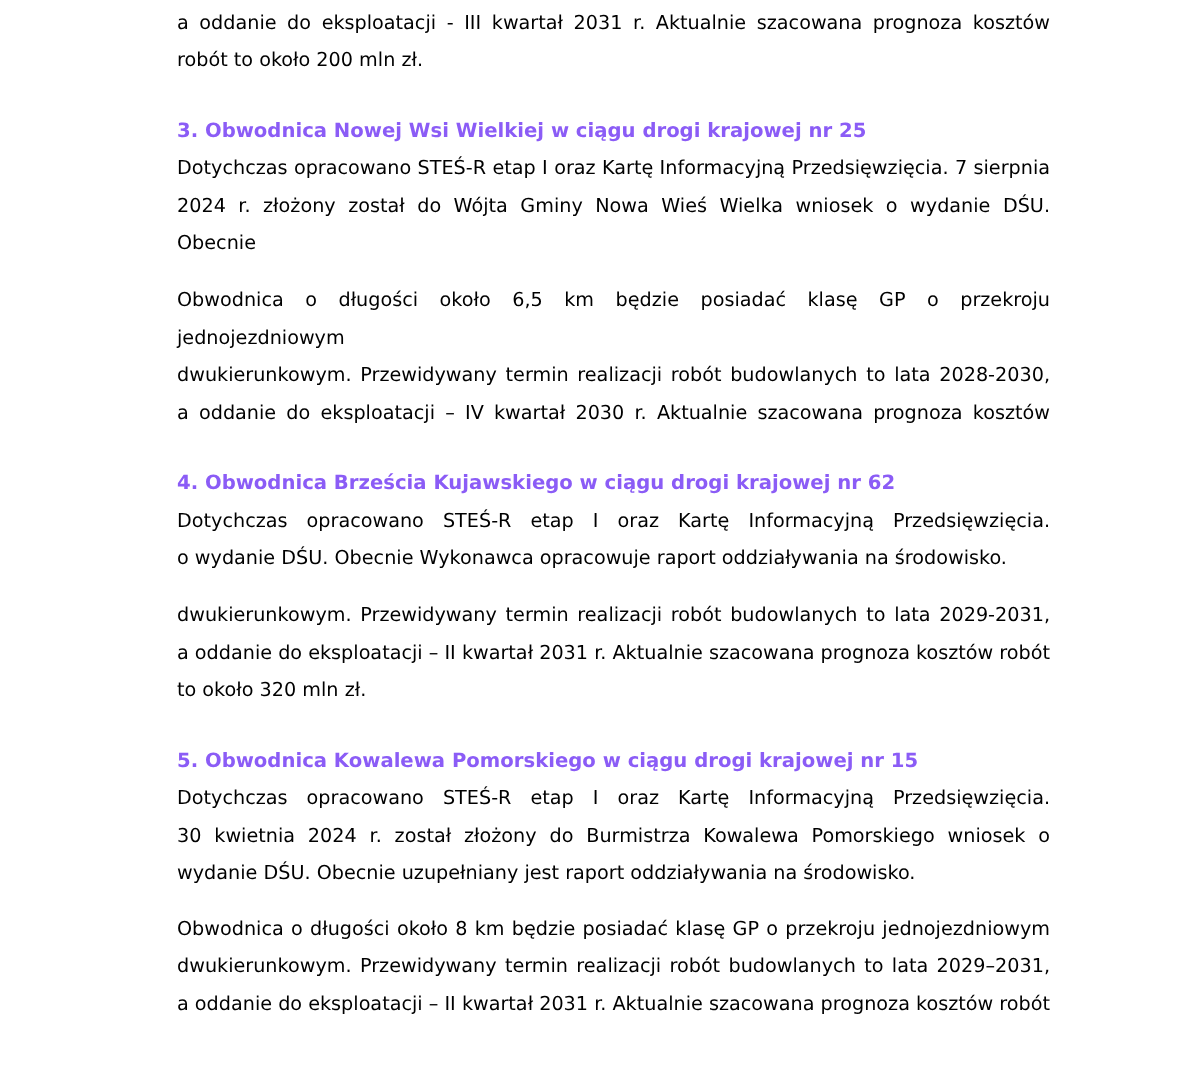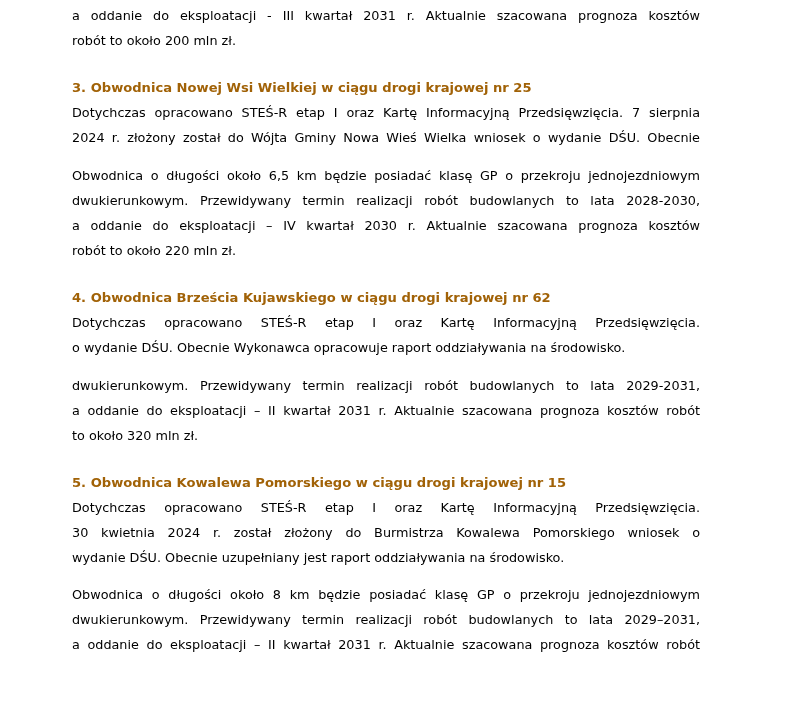--- a/index.html
+++ b/index.html
@@ -3,41 +3,41 @@
 <meta charset="utf-8">
 <style>
   html, body { margin: 0; padding: 0; background: #ffffff; }
   .page {
     position: relative;
     width: 790px;
     height: 708px;
     background: #ffffff;
     overflow: hidden;
     box-sizing: border-box;
-    padding: 3px 90px 0 72px;
+    padding: 3px 90px 0 118px;
     font-family: "DejaVu Sans", sans-serif;
     font-size: 12.8px;
     line-height: 25px;
     color: #000000;
   }
   .para { margin: 0; }
   .ln {
     text-align: justify;
     text-align-last: justify;
   }
   .ln.last {
     text-align: right;
     text-align-last: left;
   }
   .heading {
     font-size: 13.1px;
     font-weight: bold;
     line-height: 25px;
     margin: 22px 0 0 0;
-    color: #a16207;
+    color: #8b5cf6;
   }
   section { margin: 0; padding: 0; }
 </style>
 </head>
 <body>
 
 <div class="page">
 
   <p class="para">
     </p>
@@ -50,21 +50,20 @@
     <p class="para">
       </p>
       <div class="ln">Dotychczas opracowano STEŚ-R etap I oraz Kartę Informacyjną Przedsięwzięcia.  7 sierpnia</div>
       <div class="ln">2024 r. złożony został do Wójta Gminy Nowa Wieś Wielka wniosek o wydanie DŚU. Obecnie</div>
     <p></p>
     <p class="para">
       </p>
       <div class="ln">Obwodnica o długości około 6,5 km będzie posiadać klasę GP o przekroju jednojezdniowym</div>
       <div class="ln">dwukierunkowym. Przewidywany termin realizacji robót budowlanych to lata 2028-2030,</div>
       <div class="ln">a oddanie do eksploatacji – IV kwartał 2030 r. Aktualnie szacowana prognoza kosztów</div>
-      <div class="ln last">robót to około 220 mln zł.</div>
     <p></p>
   </section>
 
   <section>
     <h2 class="heading">4. Obwodnica Brześcia Kujawskiego w ciągu drogi krajowej nr 62</h2>
     <p class="para">
       </p>
       <div class="ln">Dotychczas opracowano STEŚ-R etap I oraz Kartę Informacyjną Przedsięwzięcia.</div>
       <div class="ln last">o wydanie DŚU. Obecnie Wykonawca opracowuje raport oddziaływania na środowisko.</div>
     <p></p>

